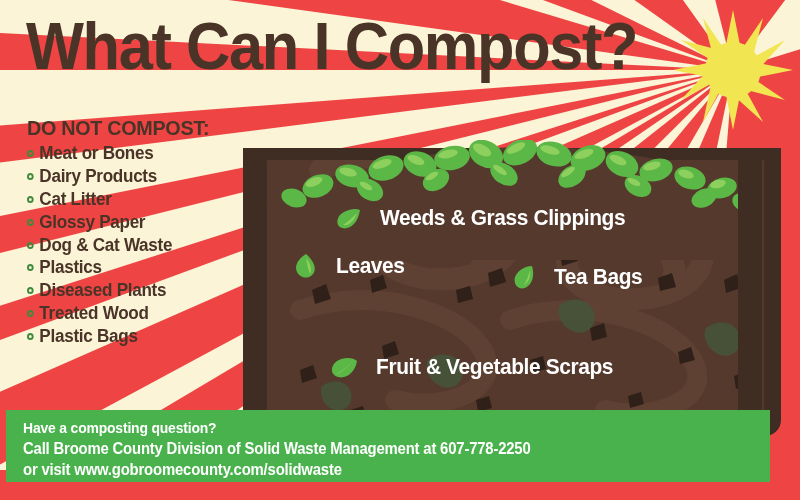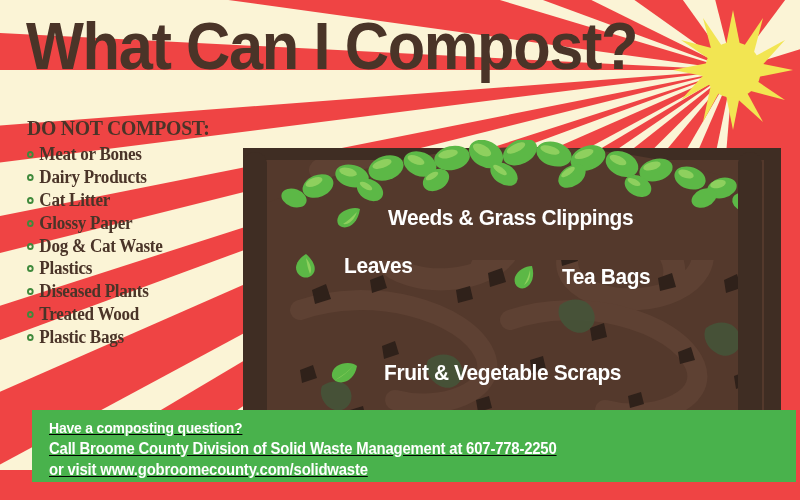--- a/index.html
+++ b/index.html
@@ -18,21 +18,21 @@
   
   #title{
     position:absolute;left:26px;top:8px;
     font-size:66px;font-weight:bold;color:#4a3428;
     letter-spacing:-1.5px;white-space:nowrap;
     transform:scaleX(0.93);transform-origin:left center;
     font-family:"Liberation Sans",sans-serif;
   }
 
   
-  #donot{position:absolute;left:27px;top:116px;width:210px;font-family:Liberation Serif, serif;}
+  #donot{position:absolute;left:27px;top:116px;width:210px;}
   #donot-head{
     font-size:21px;font-weight:bold;color:#4a3428;letter-spacing:-0.3px;
     transform:scaleX(0.94);transform-origin:left center;white-space:nowrap;
   }
   .dn-item{
     display:flex;align-items:center;gap:6px;margin-top:4px;
     transform:scaleX(0.95);transform-origin:left center;
   }
   .dn-bullet{
     width:7px;height:7px;border-radius:50%;
@@ -56,32 +56,31 @@
   #soil-svg{position:absolute;left:0;top:0;}
   .post{
     position:absolute;width:24px;height:268px;
     background:#3f2d23;border-radius:12px 12px 0 0;
   }
   #post-left{left:19px;top:12px;}
   #post-right{left:514px;top:12px;}
   #mound{position:absolute;left:0;top:0;width:576px;height:120px;}
 
   
-  .item{position:absolute;display:flex;align-items:center;gap:26px;white-space:nowrap;}
+  .item{position:absolute;display:flex;align-items:flex-end;gap:18px;white-space:nowrap;}
   .item-label{
     font-size:22px;font-weight:bold;color:#ffffff;letter-spacing:-0.4px;
     transform:scaleX(0.95);transform-origin:left center;
   }
   .leaf{flex:none;}
 
   
   #footer{
-    position:absolute;left:32px;top:410px;width:764px;height:72px;
+    position:absolute;left:6px;top:410px;width:764px;height:72px;
     background:#49b24c;
-    text-decoration:underline;
   }
   #footer-inner{padding:9px 0 0 17px;}
   .f-line{
     color:#ffffff;font-weight:bold;white-space:nowrap;
     transform:scaleX(0.93);transform-origin:left center;letter-spacing:-0.2px;
   }
   #f1{font-size:15px;}
   #f2{font-size:16px;margin-top:4px;}
   #f3{font-size:16px;margin-top:3px;}
 </style>
@@ -287,21 +286,21 @@
     <div class="item" style="left:288px;top:112px;margin-top:12px;">
       <svg class="leaf" width="24" height="26" viewBox="0 0 24 26">
         <path d="M20,2 C23,12 20,21 13,24 C6,26 1,20 3,13 C6,6 13,2 20,2 Z" fill="#5cb846"></path>
         <path d="M18,6 C19,13 16,19 12,21 C15,16 17,11 18,6 Z" fill="#8ed05e"></path>
       </svg>
       <span class="item-label">Tea Bags</span>
     </div>
 
 
 
-    <div class="item" style="left:106px;top:220px;">
+    <div class="item" style="left:106px;top:214px;">
       <svg class="leaf" width="28" height="24" viewBox="0 0 28 24">
         <path d="M27,5 C25,17 16,23 8,21 C0,19 0,10 7,5 C13,1 23,1 27,5 Z" fill="#5cb846"></path>
         <path d="M24,4 C18,11 12,16 5,19 C12,15 19,10 24,4 Z" fill="#8ed05e"></path>
       </svg>
       <span class="item-label">Fruit &amp; Vegetable Scraps</span>
     </div>
 
   </div>
 
   <div id="footer">

